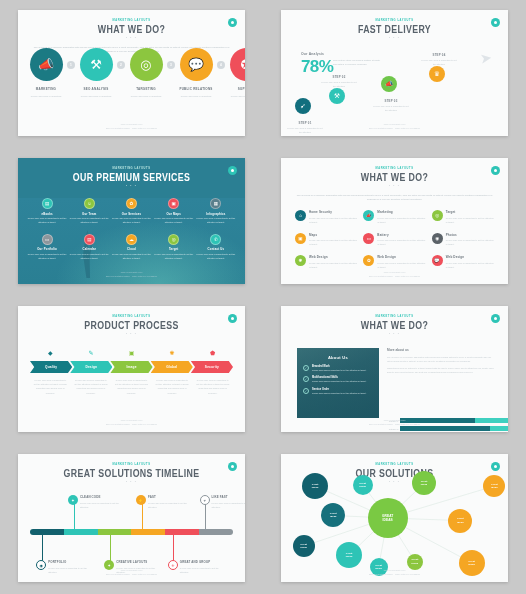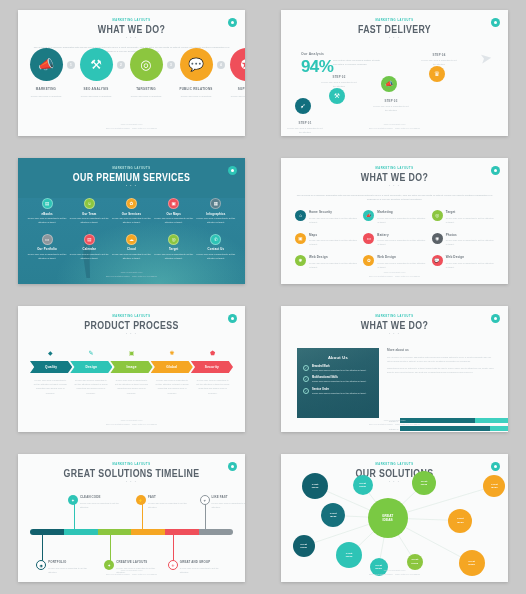--- a/index.html
+++ b/index.html
@@ -221,21 +221,21 @@
   <div class="cell">
     <div class="slide">
       <div class="badge">
           <i></i>
         </div>
       <div class="eyebrow">MARKETING LAYOUTS</div>
       <div class="title">FAST DELIVERY</div>
       <div class="dots">• • •</div>
       <div class="s2head">
         <div class="s2cap">Our Analysis</div>
-        <div class="s2pct">94%</div>
+        <div class="s2pct">78%</div>
       </div>
       <div class="s2desc">Nine feature study will always sustain at clarity and data is in company business.</div>
       <div class="plane">➤</div>
       <div id="s2steps">
           <div class="s2step" style="left: 14px; top: 88px;">
             <div class="ic" style="background: rgb(18, 111, 126);">➹</div>
           </div>
           <div class="s2step" style="left: 6px; top: 108px;">
             <div class="s2lab">STEP 01</div>
             <div class="s2txt">People who work in marketing to get the attention</div>

